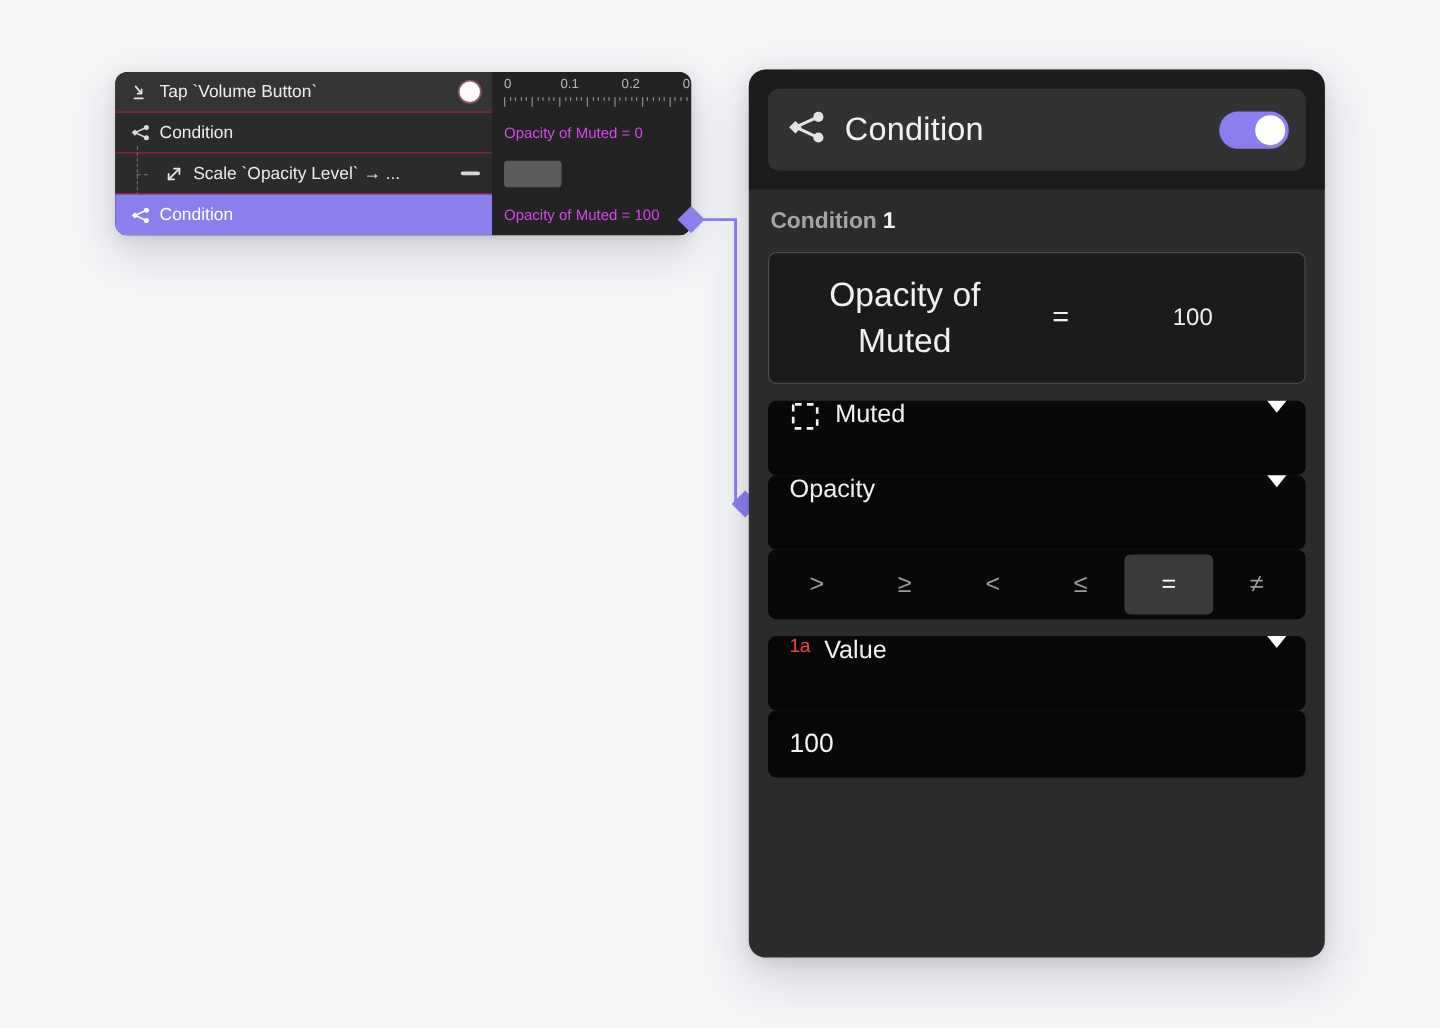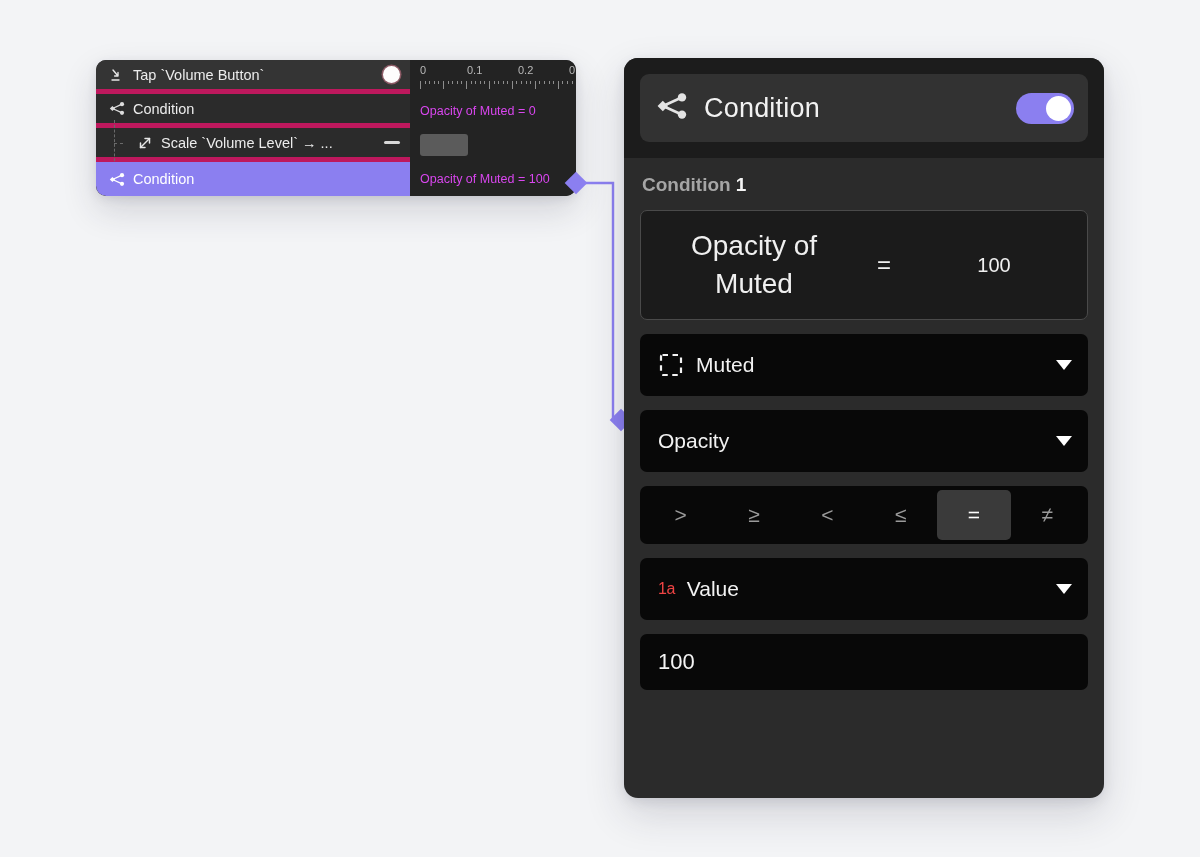--- a/index.html
+++ b/index.html
@@ -35,21 +35,21 @@
     flex-direction: column;
   }
 
   .layer-row {
     height: 34px;
     display: flex;
     align-items: center;
     padding: 0 10px 0 12px;
     color: #ececec;
     font-size: 14.5px;
-    border-bottom: 5px solid #be185d;
+    border-bottom: 1px solid #be185d;
     position: relative;
     white-space: nowrap;
   }
   .layer-row.header { background: #343434; }
   .layer-row.plain  { background: #2b2b2b; }
   .layer-row.selected {
     background: #8b7ff0;
     color: #ffffff;
     border-bottom: none;
     border-bottom-left-radius: 10px;
@@ -224,23 +224,22 @@
     width: 150px;
   }
   .summary-op { font-size: 24px; color: #f0f0f0; }
   .summary-val { font-size: 20px; color: #f0f0f0; width: 110px; text-align: center; }
 
   .field {
     background: #080808;
     border-radius: 7px;
     height: 62px;
     display: flex;
-    align-items: center;
+    align-items: flex-start;
     padding: 0 16px 0 18px;
-    margin-bottom: 14px;
   }
   .field-label {
     font-size: 21px;
     color: #f2f2f2;
   }
   .field .lead-icon {
     flex: 0 0 auto;
     margin-right: 12px;
     display: flex; align-items: center;
   }
@@ -320,21 +319,21 @@
 
     <div class="layer-row plain">
       <span class="row-indent"></span>
       <span class="row-icon">
         <svg width="16" height="16" viewBox="0 0 16 16">
           <path d="M12.5 3.5 L3.5 12.5" stroke="#e6e6e6" stroke-width="1.5" stroke-linecap="round"></path>
           <path d="M12.5 3.5 L12.5 8 M12.5 3.5 L8 3.5" stroke="#e6e6e6" stroke-width="1.5" stroke-linecap="round"></path>
           <path d="M3.5 12.5 L3.5 8 M3.5 12.5 L8 12.5" stroke="#e6e6e6" stroke-width="1.5" stroke-linecap="round"></path>
         </svg>
       </span>
-      <span class="row-label">Scale `Volume Level` → ...</span>
+      <span class="row-label">Scale `Opacity Level` → ...</span>
       <span class="minus-mark"></span>
     </div>
 
     <div class="layer-row selected">
       <span class="row-icon">
         <svg width="17" height="15" viewBox="0 0 17 15">
           <path d="M3.5 7.5 L12 3.6 M3.5 7.5 L12 11.4" stroke="#ffffff" stroke-width="1.3" fill="none"></path>
           <path d="M3.4 4.9 L6 7.5 L3.4 10.1 L0.8 7.5 Z" fill="#ffffff"></path>
           <circle cx="13" cy="3.2" r="2.1" fill="#ffffff"></circle>
           <circle cx="13" cy="11.8" r="2.1" fill="#ffffff"></circle>

